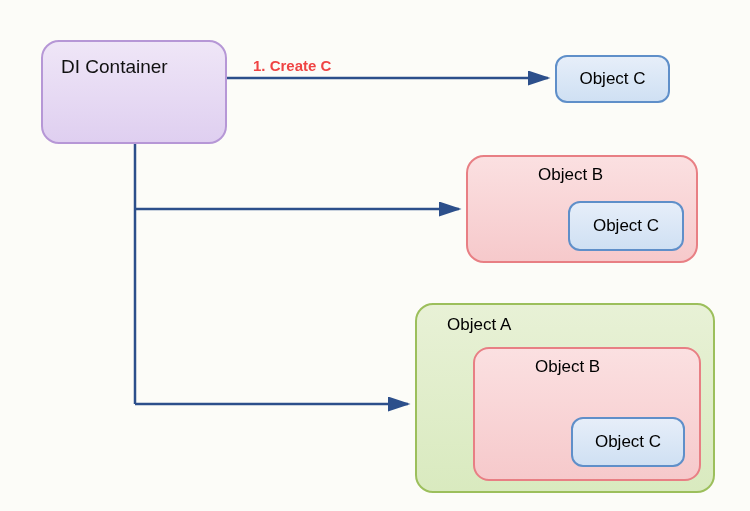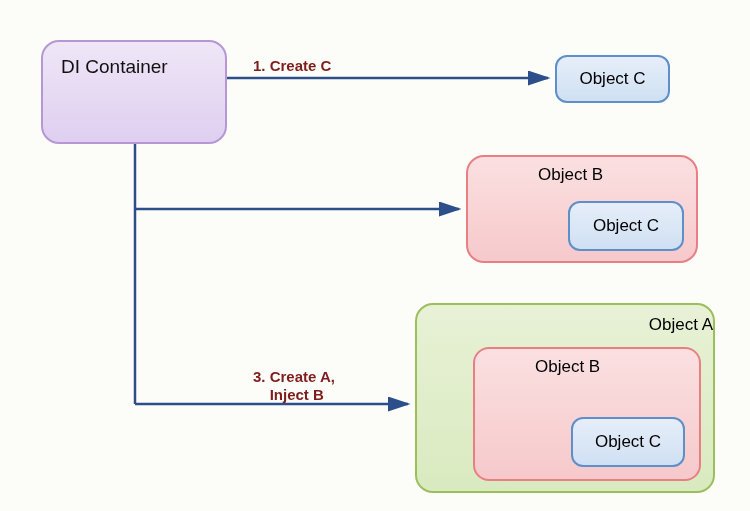--- a/index.html
+++ b/index.html
@@ -83,21 +83,20 @@
   }
   
   .obj-a {
     left: 415px;
     top: 303px;
     width: 300px;
     height: 190px;
     background: linear-gradient(#e8f1d6, #d9eabf);
     border: 2px solid #9cbf5c;
     font-size: 17px;
-    justify-content: flex-end;
   }
   .obj-a span.title {
     margin: 10px 0 0 30px;
   }
   .obj-b2 {
     position: absolute;
     right: 12px;
     top: 42px;
     width: 224px;
     height: 130px;
@@ -122,21 +121,21 @@
     display: flex;
     align-items: center;
     justify-content: center;
     font-size: 17px;
   }
   
   .label {
     position: absolute;
     font-size: 15px;
     font-weight: bold;
-    color: #7f1d1d;
+    color: #ef4444;
     line-height: 1.2;
     white-space: pre;
   }
   svg.arrows {
     position: absolute;
     left: 0; top: 0;
     width: 750px;
     height: 511px;
     pointer-events: none;
   }
@@ -160,22 +159,20 @@
     <line x1="135" y1="209" x2="459" y2="209" stroke="#2c4f8b" stroke-width="2.5" marker-end="url(#ah)"></line>
 
     <line x1="135" y1="404" x2="408" y2="404" stroke="#2c4f8b" stroke-width="2.5" marker-end="url(#ah)"></line>
   </svg>
 
   <div class="box di-container">
     <span class="title">DI Container</span>
   </div>
 
   <div class="label" style="left:253px; top:57px;">1. Create C</div>
-  <div class="label" style="left:253px; top:368px;">3. Create A,
-    Inject B</div>
 
   <div class="box obj-c1">
     <span>Object C</span>
   </div>
 
   <div class="box obj-b1">
     <span class="title">Object B</span>
     <div class="obj-c2">
       <span>Object C</span>
     </div>

